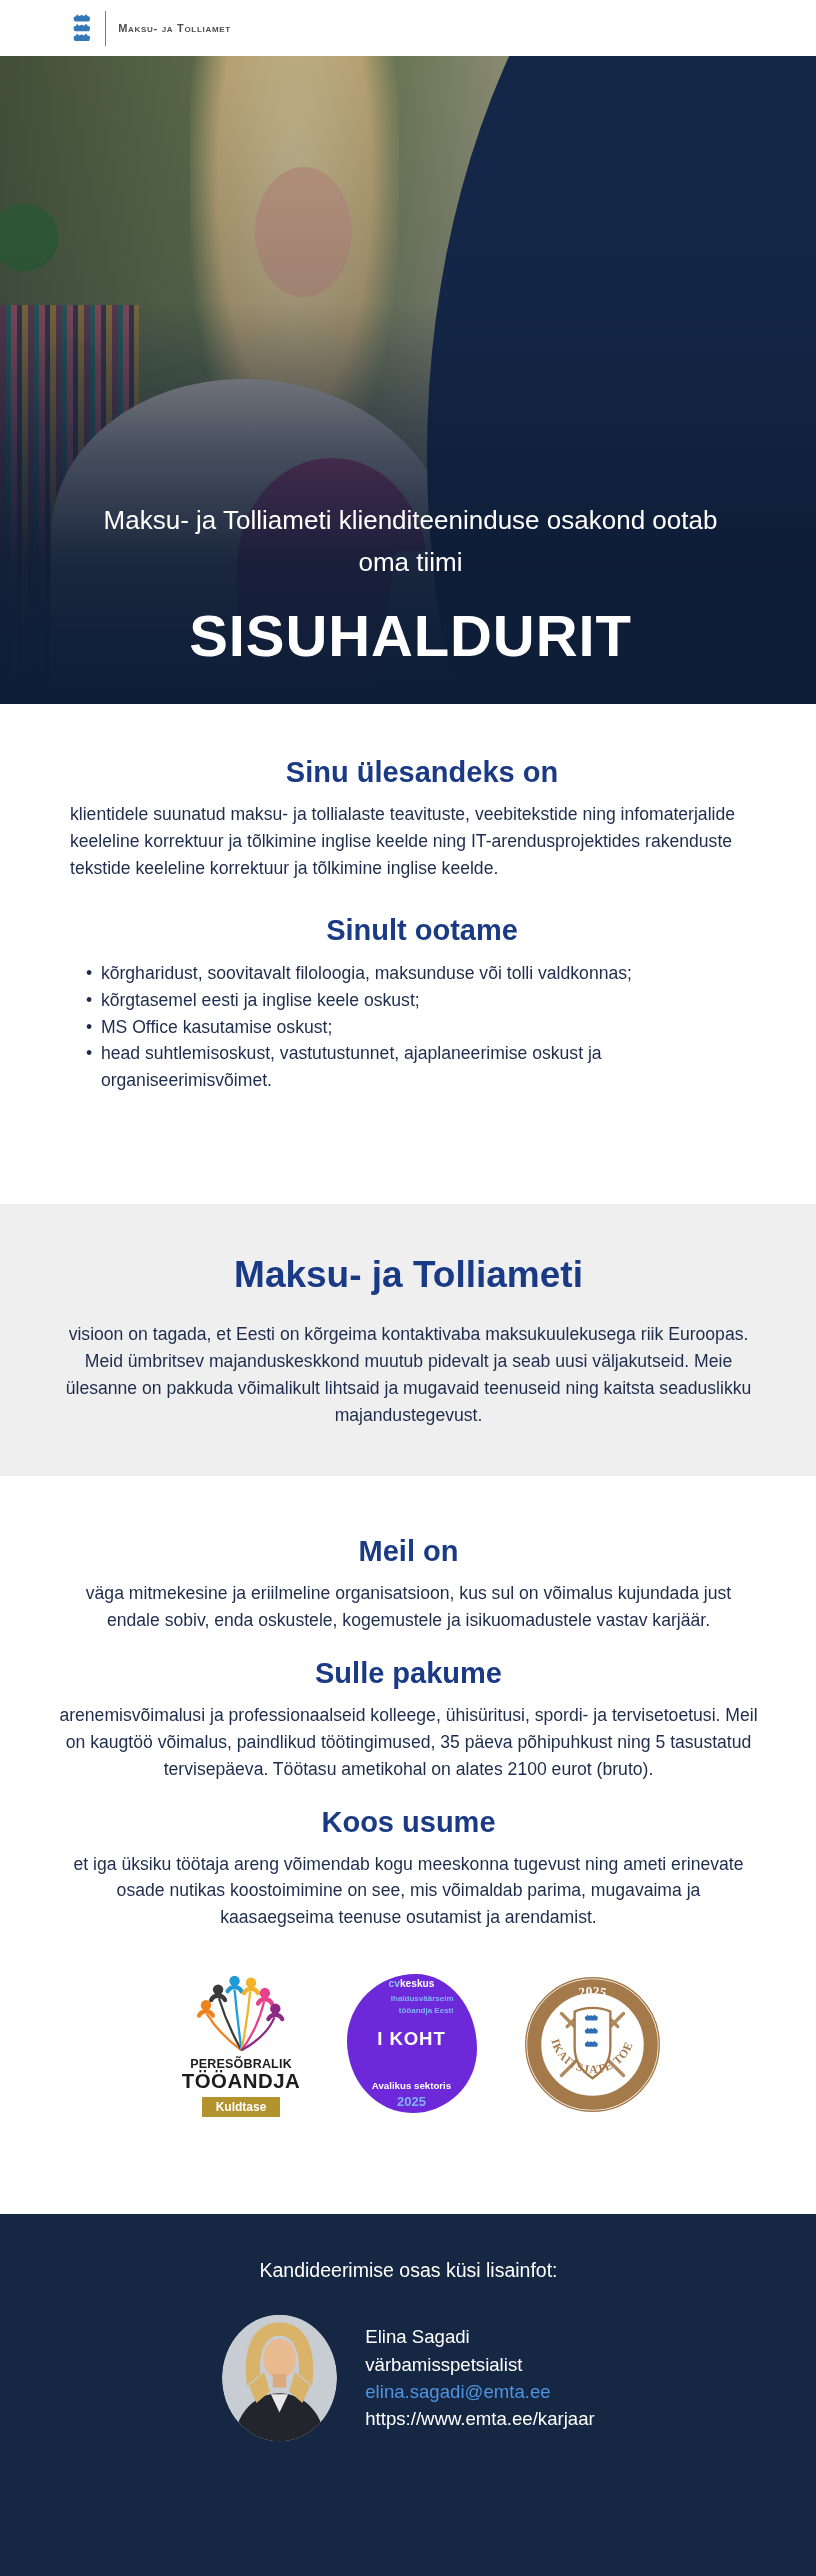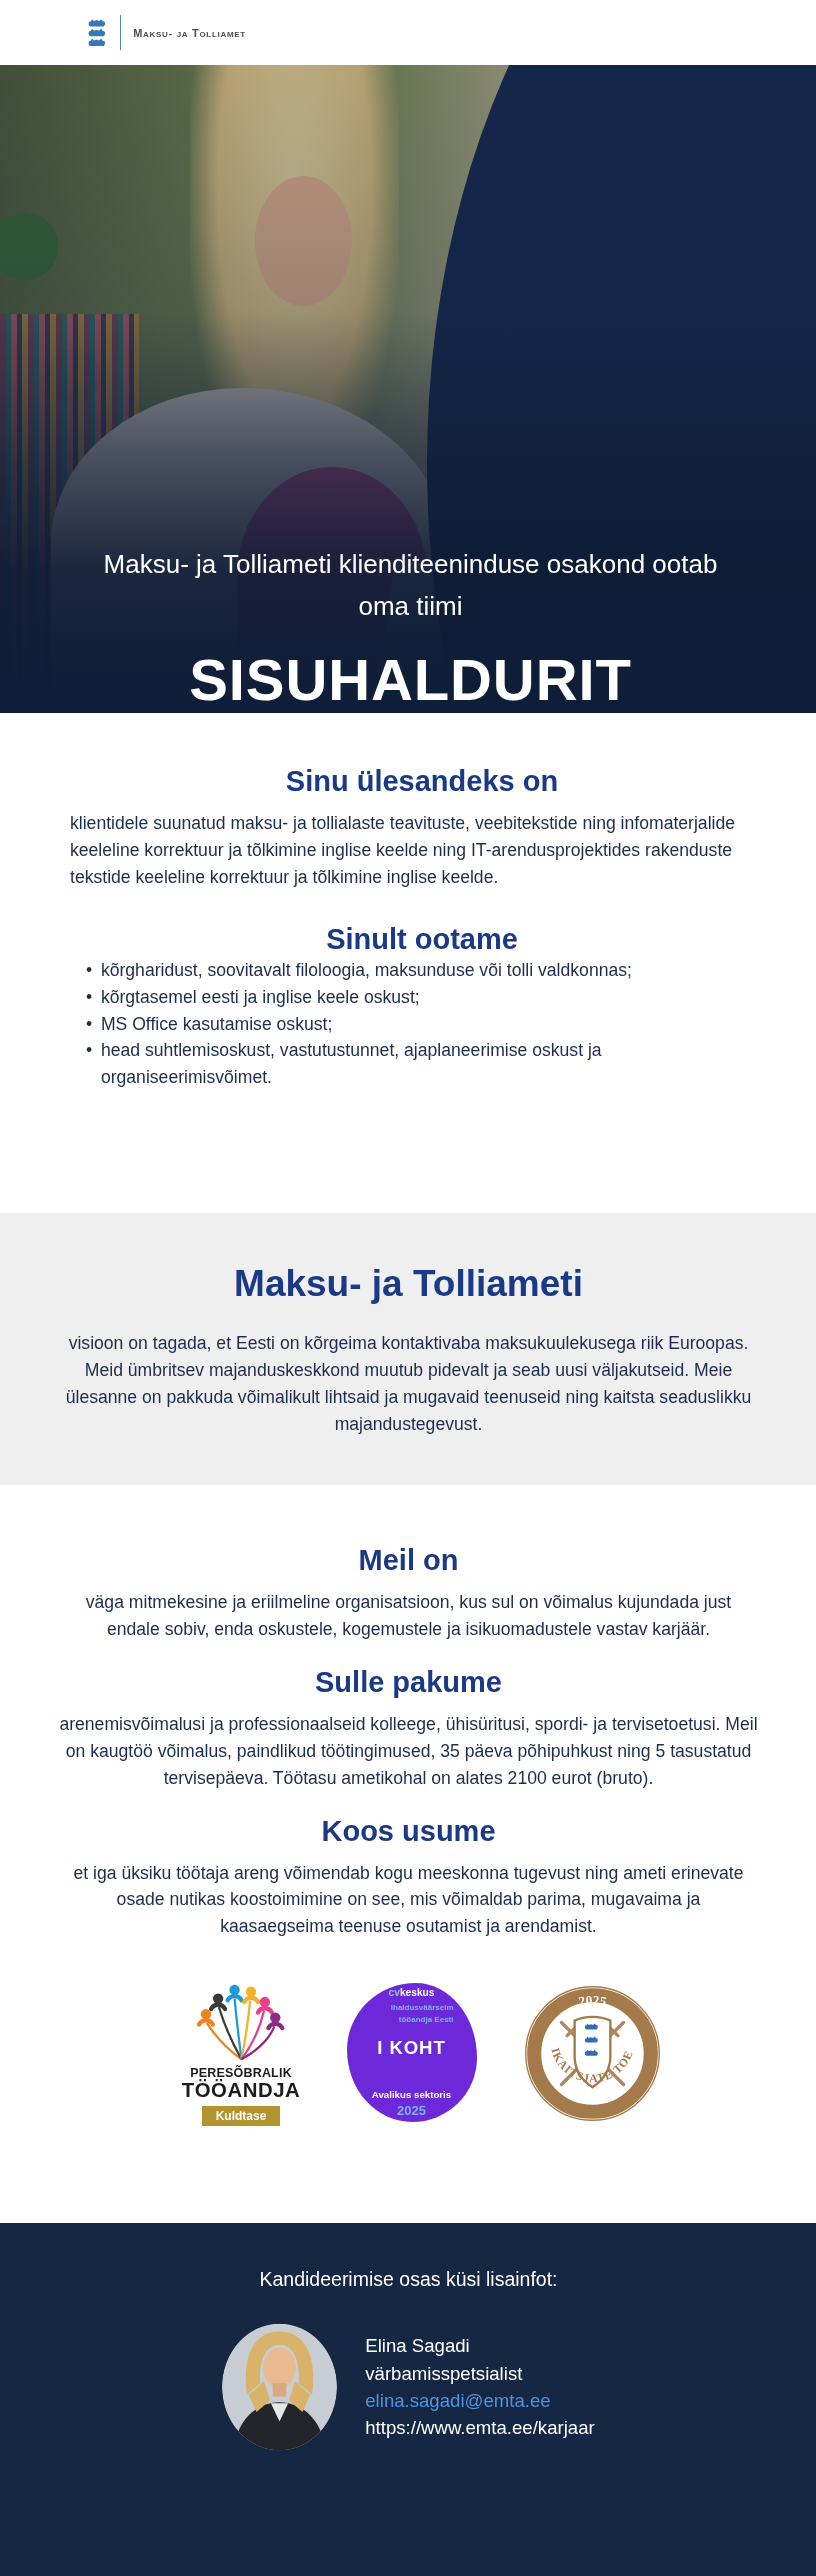--- a/index.html
+++ b/index.html
@@ -1,20 +1,20 @@
 <!DOCTYPE html>
 <html lang="et" style="font-size:15px"><head>
 <meta charset="utf-8">
 <style>
   html,body{margin:0;padding:0;background:#fff;}
   body{width:817px;font-family:"Liberation Sans","DejaVu Sans",sans-serif;color:#1f2d4e;}
   section,header,footer{box-sizing:border-box;}
 
   
-  .topbar{height:65px;background:#fff;display:flex;align-items:center;margin-left:15px;}
+  .topbar{height:56px;background:#fff;display:flex;align-items:center;}
   .brand{display:flex;align-items:center;margin-left:72px;}
   .brand svg{display:block;}
   .brand-divider{width:0.9px;height:35px;background:#4a86c8;margin:0 12px 0 9.3px;}
   .brand-name{font-size:11px;font-weight:bold;color:#4e4e4e;letter-spacing:0.7px;font-variant:small-caps;}
 
   
   .hero{position:relative;height:648px;overflow:hidden;background:#0f1e38;}
   .ph-base{position:absolute;inset:0;
     background:linear-gradient(100deg,#4e5a38 0%,#6b7a4a 22%,#7d8a58 42%,#b3ac8a 58%,#cfc6a8 70%,#8f9868 88%);}
   .ph-leaves{position:absolute;inset:0;background-image:
@@ -33,33 +33,33 @@
     background:repeating-linear-gradient(90deg,#7a3b55 0 5.6px,#2d6b6b 5.6px 11px,#c0586a 11px 16.7px,#3a3550 16.7px 22px,#b88a3c 22px 28px);}
   .ph-jacket{position:absolute;left:51px;bottom:0;width:399px;height:325px;background:#e3d6c8;border-radius:48% 52% 0 0;}
   .ph-top{position:absolute;left:237px;bottom:28px;width:190px;height:218px;background:#d94f8a;border-radius:50% 50% 0 0;}
   .ph-hair{position:absolute;left:190px;top:0;width:209px;height:436px;background:radial-gradient(ellipse at 50% 28%,#ecd9a0 0%,#dfc180 52%,rgba(217,188,119,0) 74%);}
   .ph-face{position:absolute;left:255px;top:111px;width:97px;height:130px;background:#e8b48f;border-radius:50%;}
   .ph-laptop{position:absolute;left:385px;bottom:0;width:306px;height:153px;background:linear-gradient(#cdd1d5,#a8aeb4);transform:skewX(-7deg);border-radius:7.4px 7.4px 0 0;}
   .hero-curve{position:absolute;width:910px;height:1392px;border-radius:50%;background:#16294d;right:-520px;top:-297px;}
   .hero-overlay{position:absolute;inset:0;background:linear-gradient(180deg,
     rgba(16,32,58,.20) 0%,rgba(16,32,58,.34) 38%,rgba(15,30,56,.72) 60%,
     rgba(14,28,53,.94) 78%,rgba(15,30,56,.99) 90%,#0f1e38 100%);}
-  .hero-text{position:absolute;left:4px;right:0;bottom:0;text-align:center;color:#fff;}
+  .hero-text{position:absolute;left:4px;right:0;bottom:0;padding-bottom:35px;text-align:center;color:#fff;}
   .hero-intro{margin:0;font-size:26px;line-height:1.62;font-weight:400;}
   .hero-title{margin:18.6px 0 0 0;font-size:58px;font-weight:700;letter-spacing:0.9px;}
 
   
   .sec-h{margin:0;text-align:center;color:#1a3a85;font-weight:700;font-size:29px;}
   .sec-h-big{margin:0;text-align:center;color:#1a3a85;font-weight:700;font-size:37px;}
   .body-p{font-size:17.6px;line-height:1.53;color:#1e2c4d;margin:0 auto;}
 
   .white1{height:500px;background:#fff;padding-top:52px;padding-left:27px;}
   .white1 .body-p{width:704px;margin-top:12px;text-align:left;}
   .white1 .h2b{margin-top:32px;}
-  .req-list{width:683px;margin:1px auto 0;padding:0;list-style:none;}
+  .req-list{width:683px;margin:13px auto 0;padding:0;list-style:none;}
   .req-list li{position:relative;padding-left:20.4px;font-size:17.6px;line-height:1.53;color:#1e2c4d;}
   .req-list li::before{content:"•";position:absolute;left:5.6px;color:#1e2c4d;}
   .bonus{width:704px;margin:20.4px auto 0;text-align:center;font-size:17.6px;line-height:1.53;color:#1e2c4d;}
 
   .grayband{height:272px;background:#f0efef;padding-top:50px;}
   .grayband .body-p{width:687px;margin-top:25px;text-align:center;}
 
   .white2{height:738px;background:#fff;padding-top:59px;}
   .white2 .body-p{width:702px;text-align:center;margin-top:12px;}
   .white2 .h2b{margin-top:23px;}

